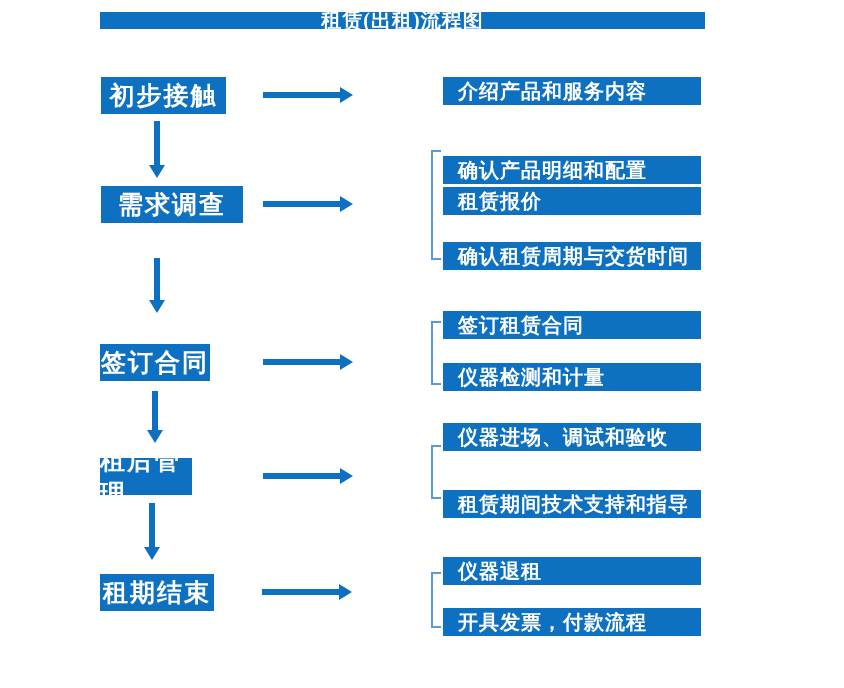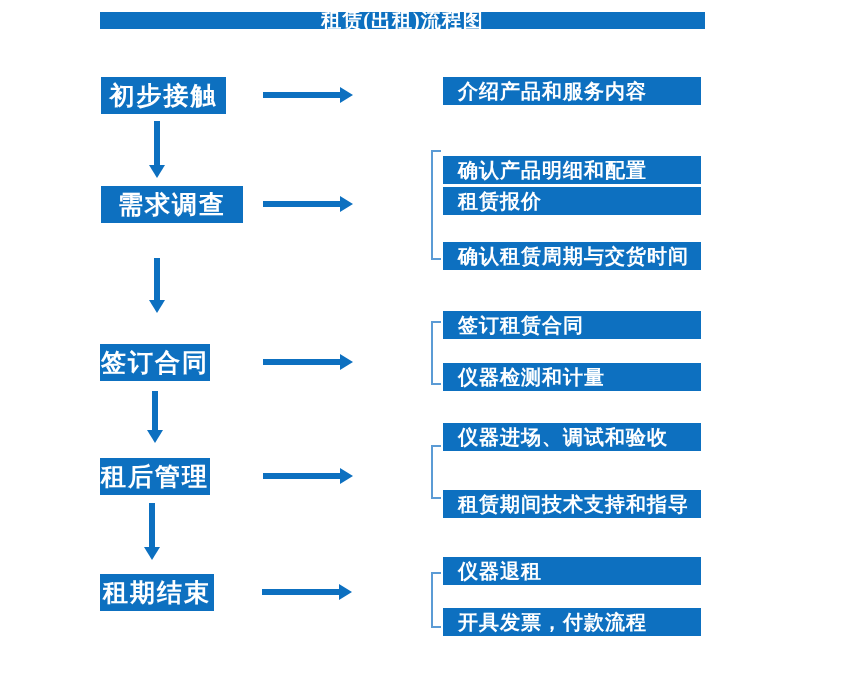--- a/index.html
+++ b/index.html
@@ -68,21 +68,21 @@
 </head>
 <body>
 
 <div class="canvas">
 
   <div class="title-bar">租赁(出租)流程图</div>
 
   <div class="stage-box" style="left:101px;top:77px;width:125px;">初步接触</div>
   <div class="stage-box" style="left:101px;top:186px;width:142px;">需求调查</div>
   <div class="stage-box" style="left:100px;top:344px;width:110px;">签订合同</div>
-  <div class="stage-box" style="left:100px;top:458px;width:110px;">租后管理</div>
+  <div class="stage-box" style="left:100px;top:458px;width:92px;">租后管理</div>
   <div class="stage-box" style="left:100px;top:574px;width:114px;">租期结束</div>
 
   <div class="v-arrow" style="left:154px;top:121px;height:44px;"></div>
   <div class="v-arrow" style="left:154px;top:258px;height:42px;"></div>
   <div class="v-arrow" style="left:152px;top:391px;height:39px;"></div>
   <div class="v-arrow" style="left:149px;top:503px;height:44px;"></div>
 
   <div class="h-arrow" style="left:263px;top:92px;width:77px;"></div>
   <div class="h-arrow" style="left:263px;top:201px;width:77px;"></div>
   <div class="h-arrow" style="left:263px;top:359px;width:77px;"></div>

